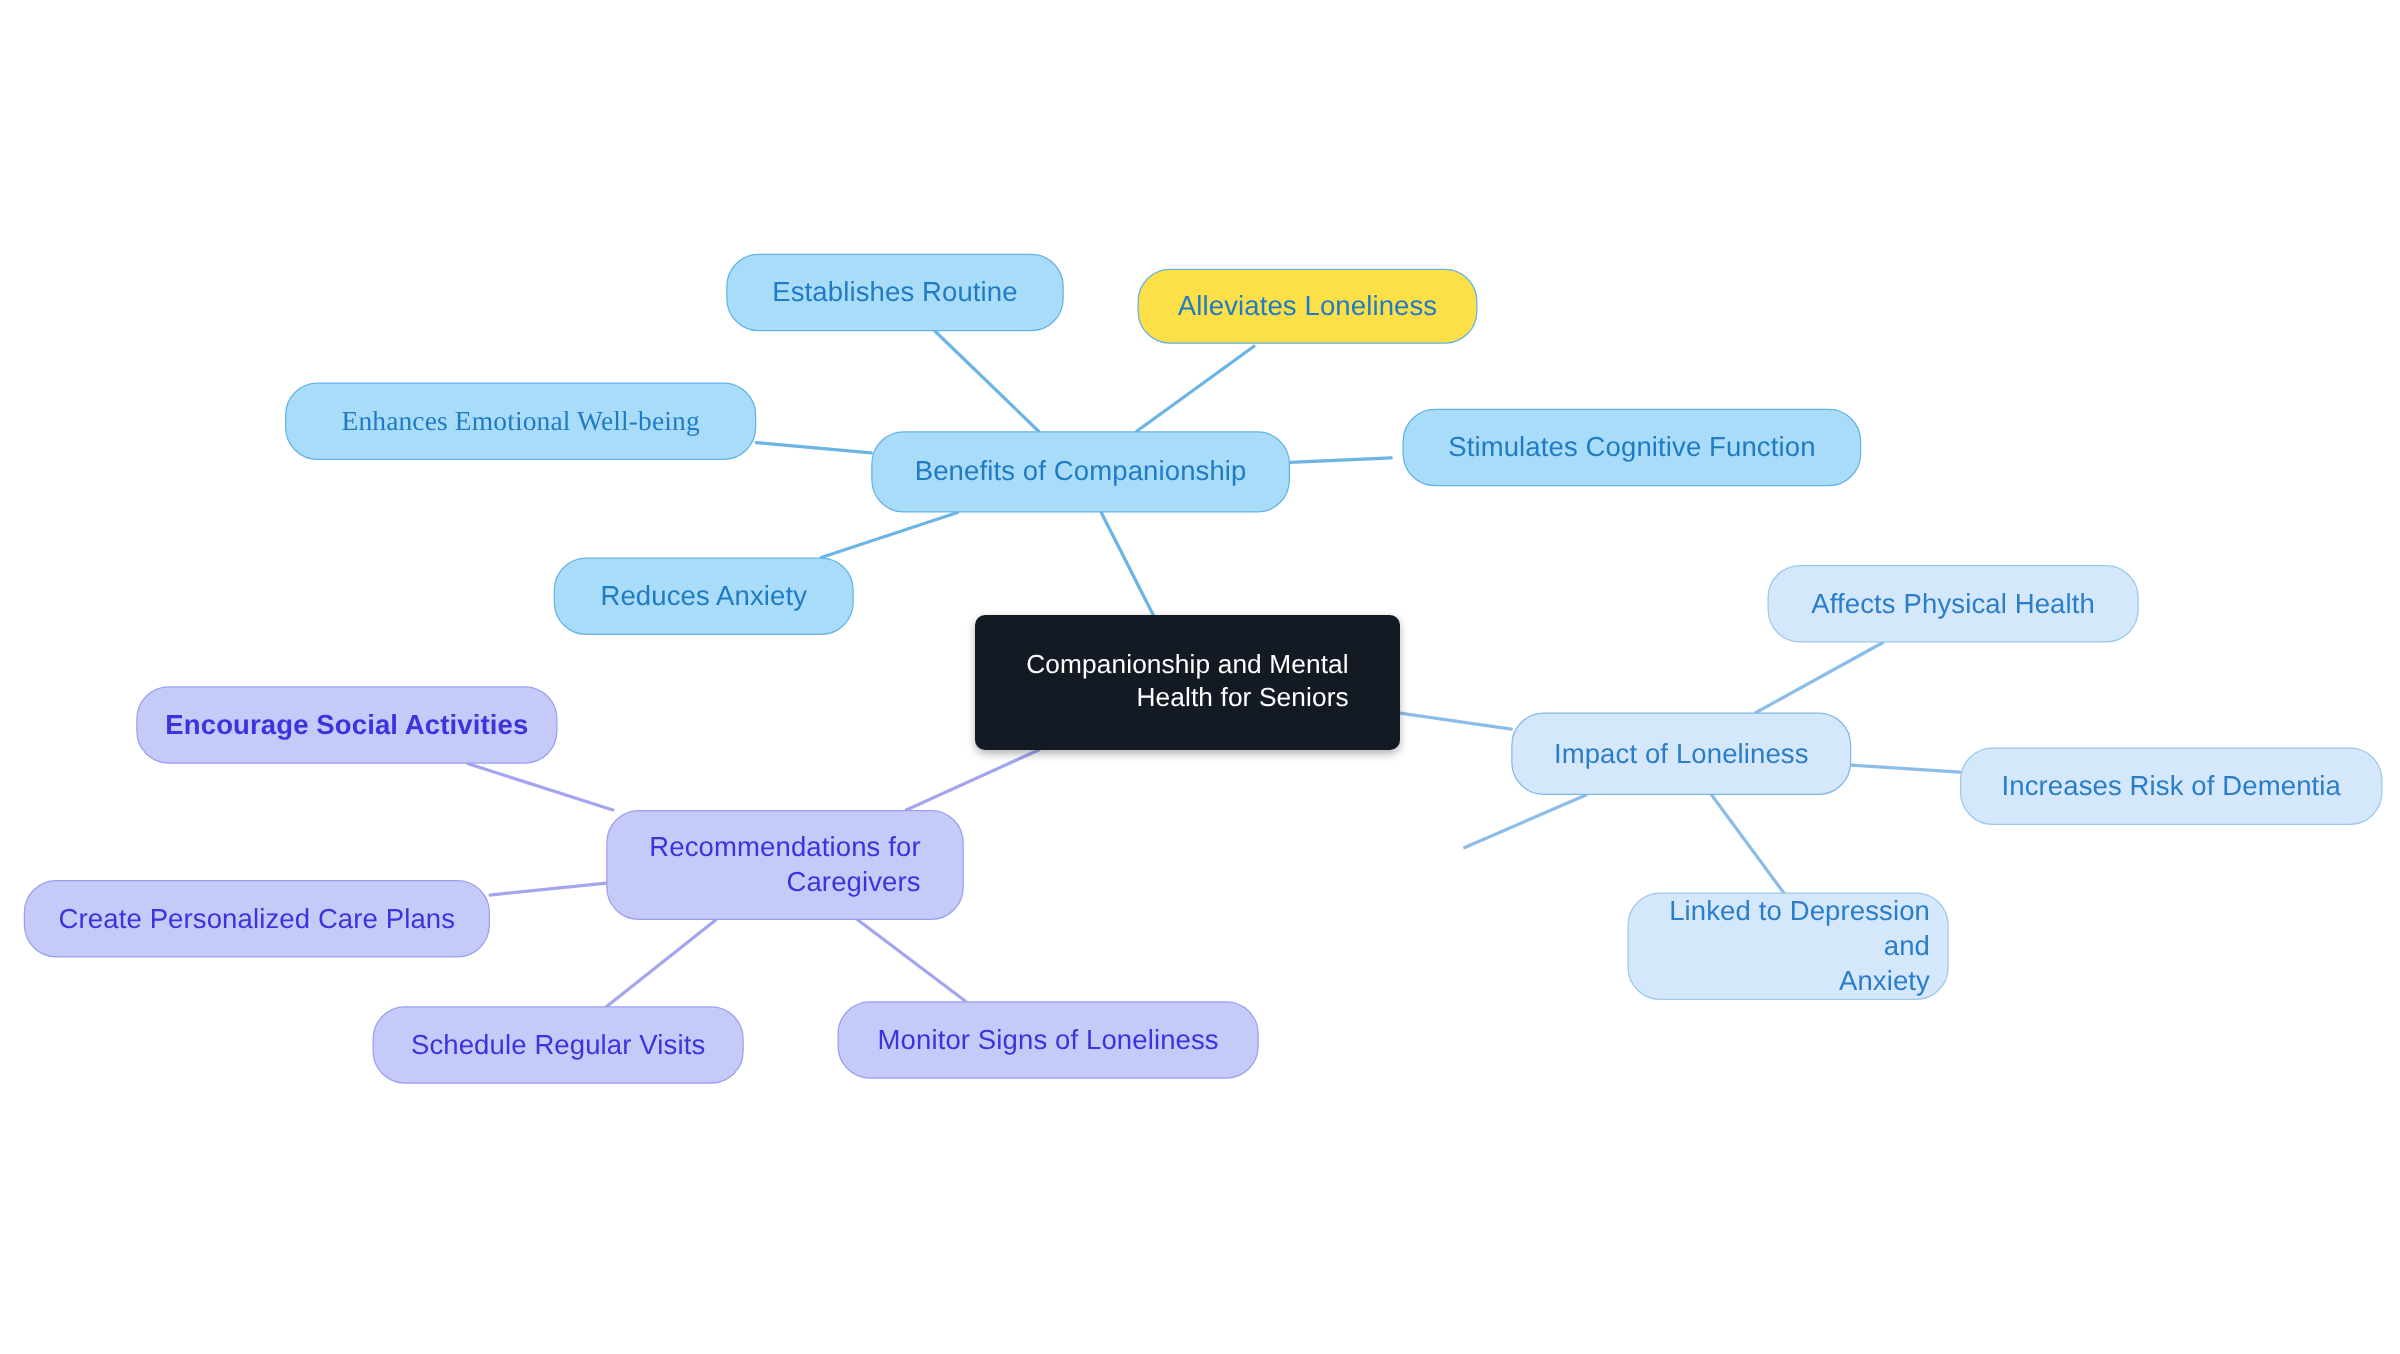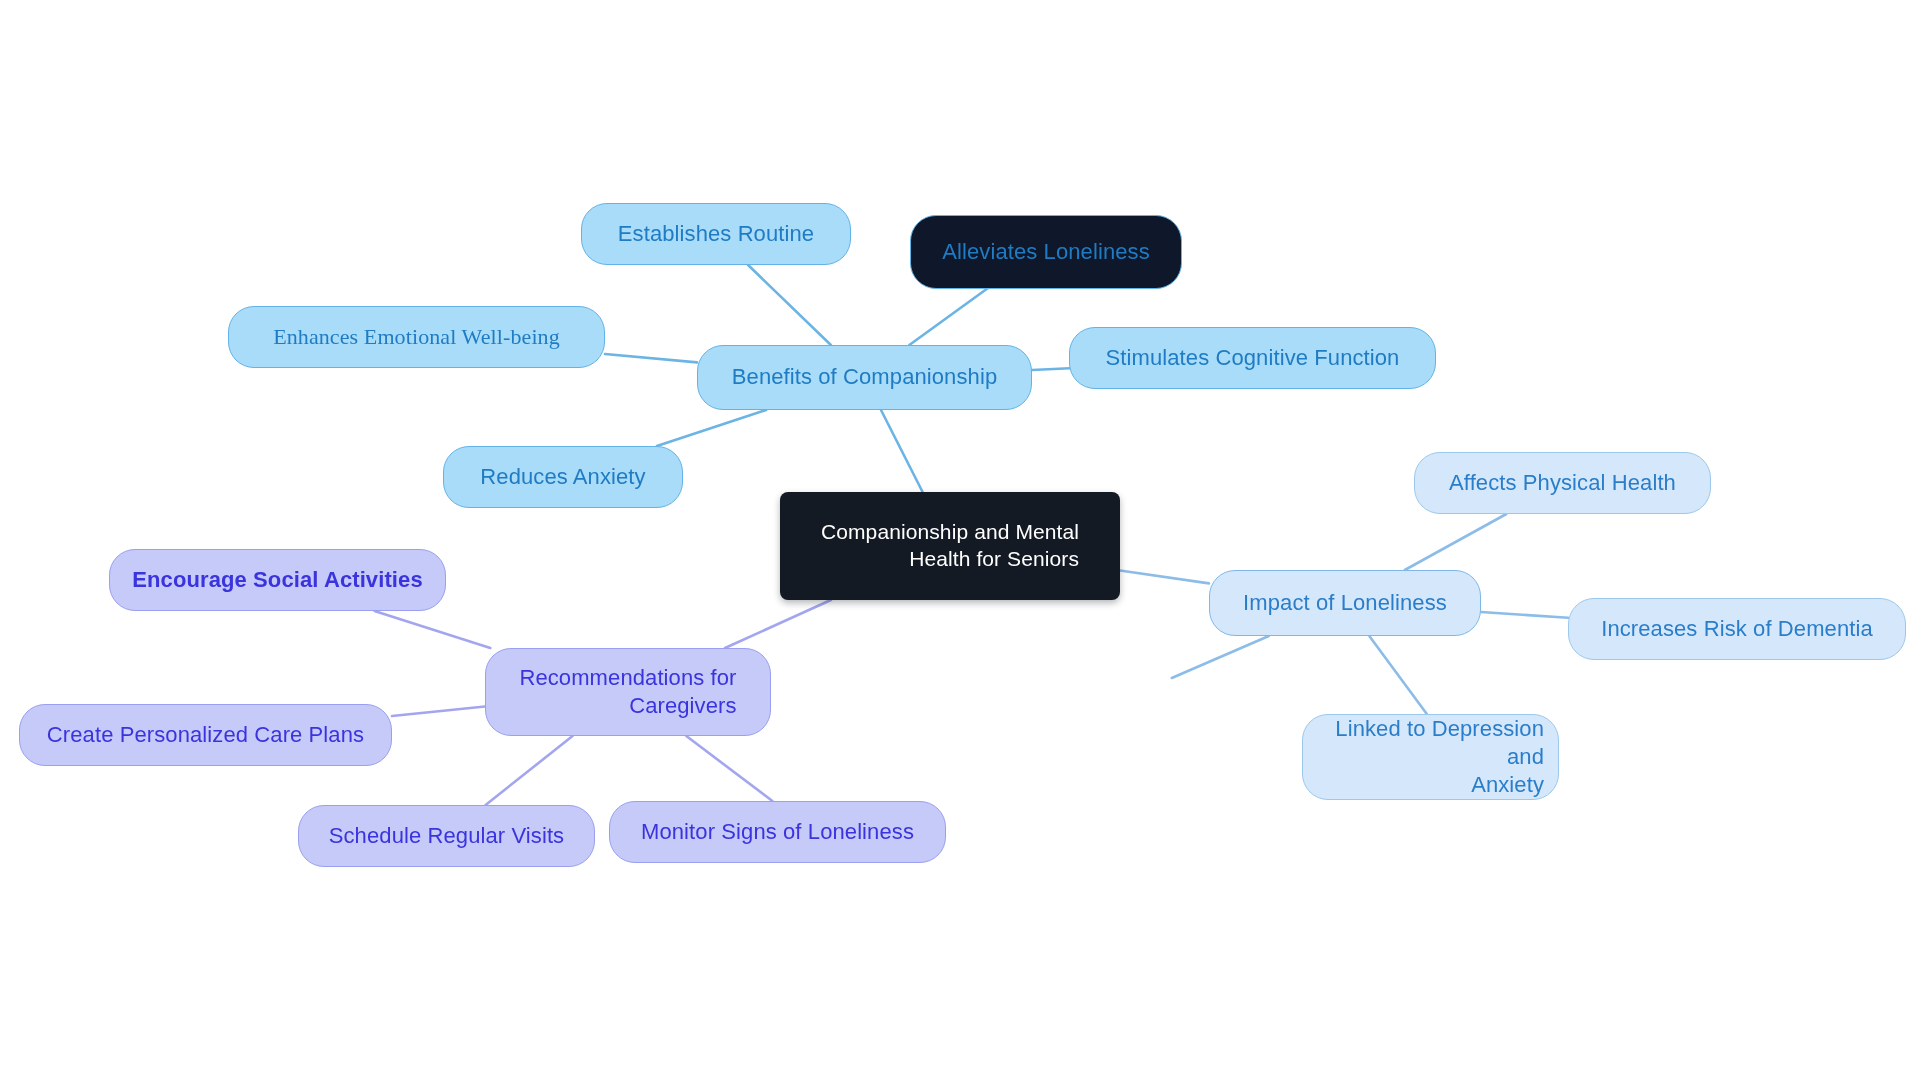--- a/index.html
+++ b/index.html
@@ -67,28 +67,28 @@
       <line x1="830.9041095890411" y1="600" x2="725.0410958904109" y2="648" stroke="#a3a6ef" stroke-width="2.6" stroke-linecap="round"></line>
       <line x1="490.30357142857144" y1="648" x2="374.5133928571429" y2="611" stroke="#a3a6ef" stroke-width="2.6" stroke-linecap="round"></line>
       <line x1="485" y1="706.5538461538462" x2="392" y2="716.0189349112426" stroke="#a3a6ef" stroke-width="2.6" stroke-linecap="round"></line>
       <line x1="572.5416666666666" y1="736" x2="485.5729166666667" y2="805" stroke="#a3a6ef" stroke-width="2.6" stroke-linecap="round"></line>
       <line x1="686.3" y1="736" x2="772.425" y2="801" stroke="#a3a6ef" stroke-width="2.6" stroke-linecap="round"></line>
     </svg>
 <div class="node root" style="left: 780px; top: 492px; width: 340px; height: 108px; font-size: 21px; background: rgb(20, 26, 36); color: rgb(255, 255, 255);">Companionship and Mental
 Health for Seniors</div>
     <div class="node branch" style="left: 697px; top: 345px; width: 335px; height: 65px; font-size: 22px; background: rgb(169, 220, 248); color: rgb(31, 124, 196); border-color: rgb(99, 179, 232);">Benefits of Companionship</div>
     <div class="node leaf" style="left: 581px; top: 203px; width: 270px; height: 62px; font-size: 22px; background: rgb(169, 220, 248); color: rgb(31, 124, 196); border-color: rgb(99, 179, 232);">Establishes Routine</div>
-    <div class="node leaf" style="left: 910px; top: 215px; width: 272px; height: 74px; font-size: 22px; background: #0f172a; color: rgb(31, 124, 196); border-color: rgb(99, 179, 232);">Alleviates Loneliness</div>
+    <div class="node leaf" style="left: 910px; top: 215px; width: 272px; height: 60px; font-size: 22px; background: #fde047; color: rgb(31, 124, 196); border-color: rgb(99, 179, 232);">Alleviates Loneliness</div>
     <div class="node leaf" style="left: 228px; top: 306px; width: 377px; height: 62px; font-size: 22px; background: rgb(169, 220, 248); color: rgb(31, 124, 196); border-color: rgb(99, 179, 232); font-family: Liberation Serif, serif;">Enhances Emotional Well-being</div>
-    <div class="node leaf" style="left: 1069px; top: 327px; width: 367px; height: 62px; font-size: 22px; background: rgb(169, 220, 248); color: rgb(31, 124, 196); border-color: rgb(99, 179, 232);">Stimulates Cognitive Function</div>
+    <div class="node leaf" style="left: 1122px; top: 327px; width: 367px; height: 62px; font-size: 22px; background: rgb(169, 220, 248); color: rgb(31, 124, 196); border-color: rgb(99, 179, 232);">Stimulates Cognitive Function</div>
     <div class="node leaf" style="left: 443px; top: 446px; width: 240px; height: 62px; font-size: 22px; background: rgb(169, 220, 248); color: rgb(31, 124, 196); border-color: rgb(99, 179, 232);">Reduces Anxiety</div>
     <div class="node branch" style="left: 1209px; top: 570px; width: 272px; height: 66px; font-size: 22px; background: rgb(213, 232, 251); color: rgb(42, 125, 201); border-color: rgb(127, 184, 232);">Impact of Loneliness</div>
     <div class="node leaf" style="left: 1414px; top: 452px; width: 297px; height: 62px; font-size: 22px; background: rgb(213, 232, 251); color: rgb(42, 125, 201); border-color: rgb(156, 200, 236);">Affects Physical Health</div>
     <div class="node leaf" style="left: 1568px; top: 598px; width: 338px; height: 62px; font-size: 22px; background: rgb(213, 232, 251); color: rgb(42, 125, 201); border-color: rgb(156, 200, 236);">Increases Risk of Dementia</div>
     <div class="node leaf" style="left: 1302px; top: 714px; width: 257px; height: 86px; font-size: 22px; background: rgb(213, 232, 251); color: rgb(42, 125, 201); border-color: rgb(156, 200, 236);">Linked to Depression and
 Anxiety</div>
     <div class="node branch" style="left: 485px; top: 648px; width: 286px; height: 88px; font-size: 22px; background: rgb(197, 202, 248); color: rgb(59, 51, 221); border-color: rgb(154, 160, 239);">Recommendations for
 Caregivers</div>
     <div class="node leaf" style="left: 109px; top: 549px; width: 337px; height: 62px; font-size: 22px; background: rgb(197, 202, 248); color: rgb(59, 51, 221); border-color: rgb(154, 160, 239); font-weight: bold;">Encourage Social Activities</div>
     <div class="node leaf" style="left: 19px; top: 704px; width: 373px; height: 62px; font-size: 22px; background: rgb(197, 202, 248); color: rgb(59, 51, 221); border-color: rgb(154, 160, 239);">Create Personalized Care Plans</div>
     <div class="node leaf" style="left: 298px; top: 805px; width: 297px; height: 62px; font-size: 22px; background: rgb(197, 202, 248); color: rgb(59, 51, 221); border-color: rgb(154, 160, 239);">Schedule Regular Visits</div>
-    <div class="node leaf" style="left: 609px; top: 801px; width: 337px; height: 62px; font-size: 22px; background: rgb(197, 202, 248); color: rgb(59, 51, 221); border-color: rgb(154, 160, 239);">Monitor Signs of Loneliness</div>
+    <div class="node leaf" style="left: 670px; top: 801px; width: 337px; height: 62px; font-size: 22px; background: rgb(197, 202, 248); color: rgb(59, 51, 221); border-color: rgb(154, 160, 239);">Monitor Signs of Loneliness</div>
   </div>
 
 </body></html>

